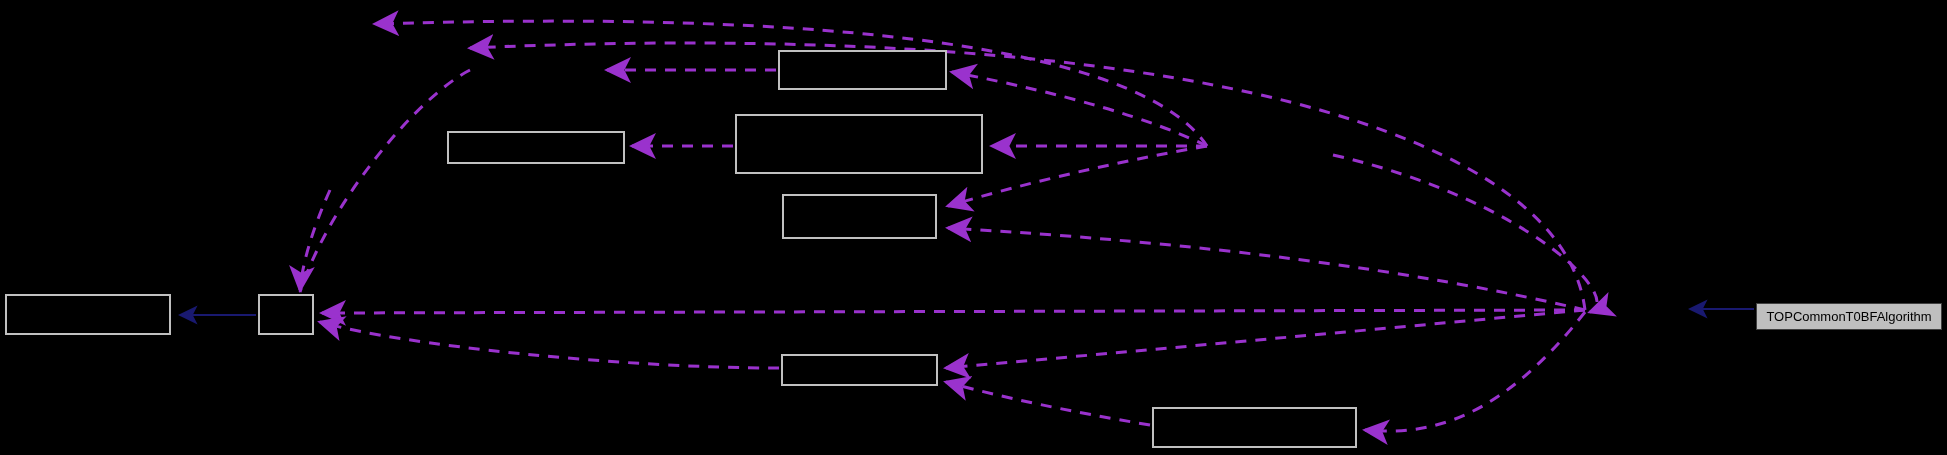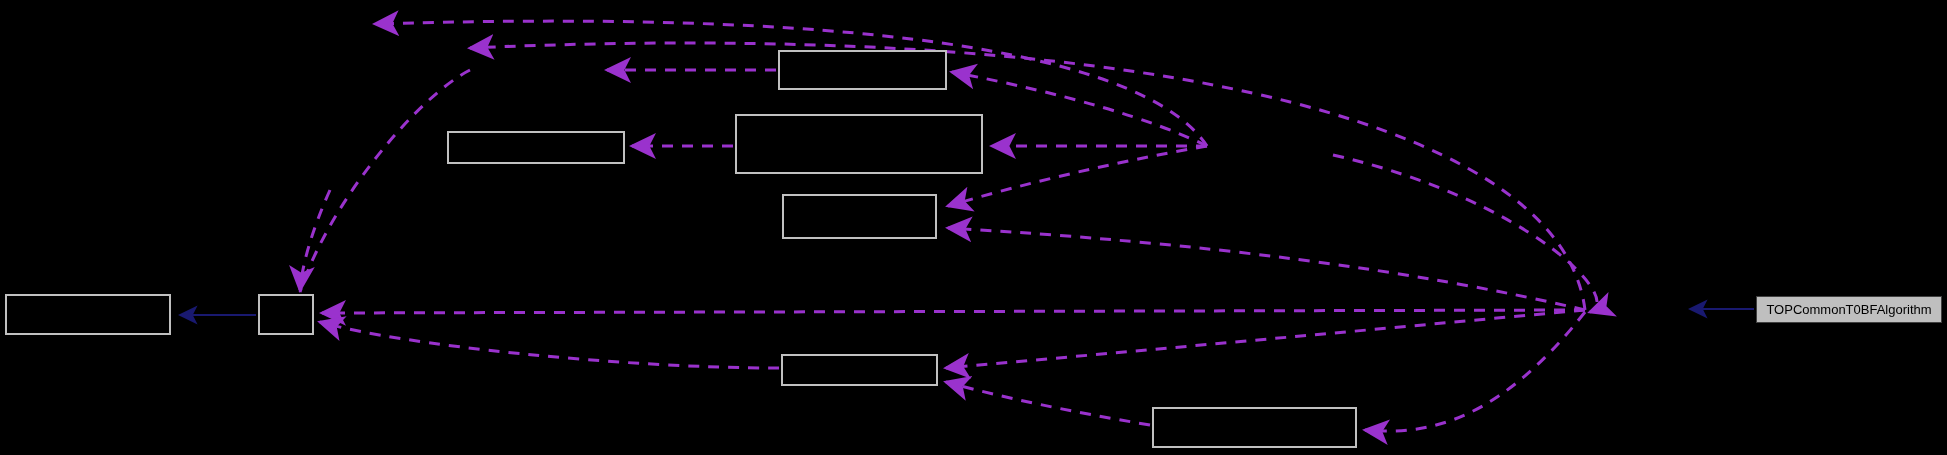--- a/index.html
+++ b/index.html
@@ -33,20 +33,21 @@
     border: 2px solid #c0c0c0;
     display: flex;
     align-items: center;
     justify-content: center;
     overflow: hidden;
     z-index: 5;
   }
   .node-box.filled {
     background: #bfbfbf;
     border: 1px solid #404040;
+    margin-top: 7px;
   }
   .node-label {
     color: #000000;
     font-family: "Liberation Sans", sans-serif;
     font-size: 13px;
     line-height: 14px;
     white-space: nowrap;
     letter-spacing: 0px;
   }
   .node-label.empty {

